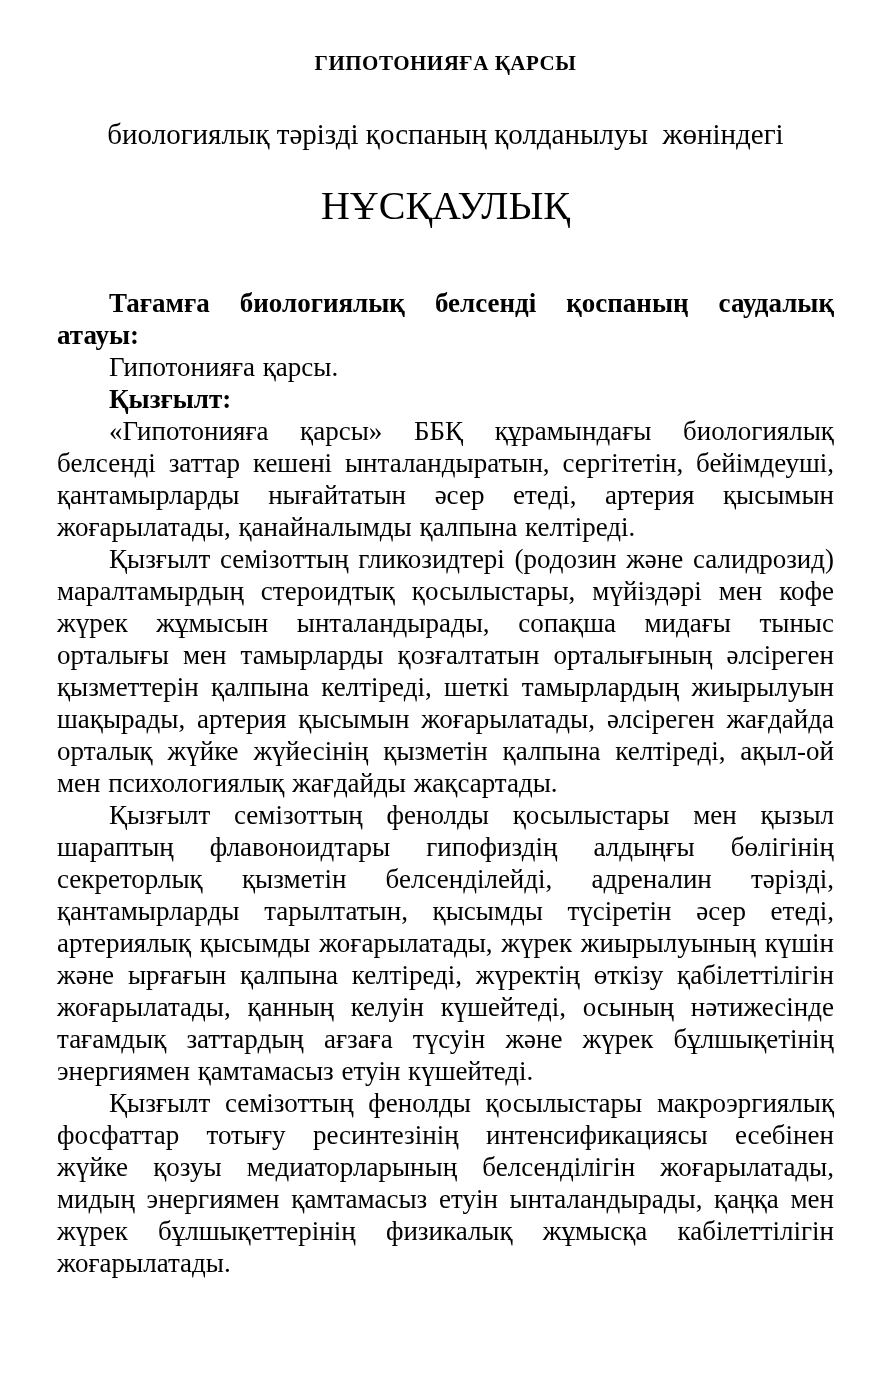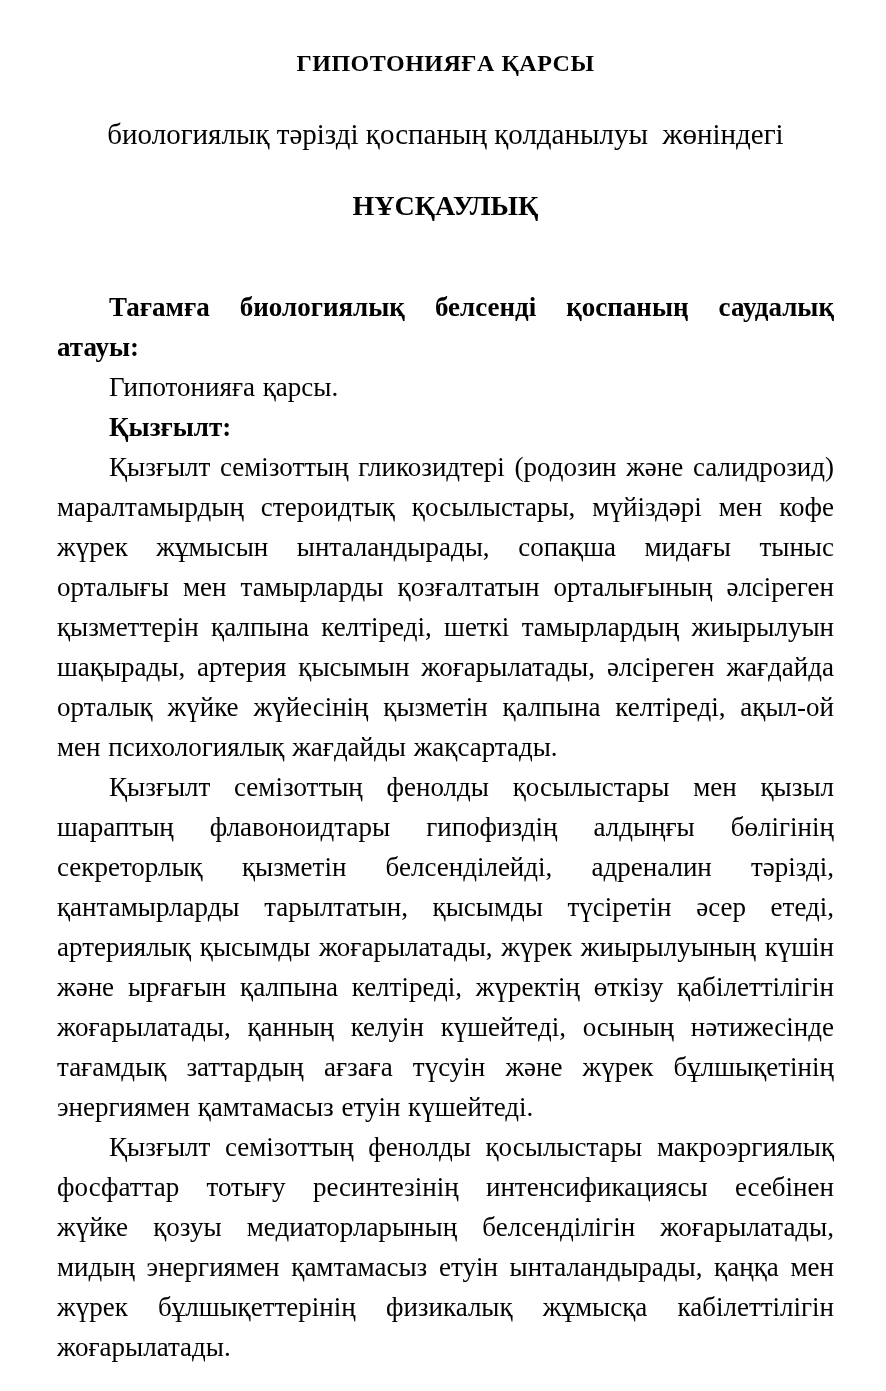--- a/index.html
+++ b/index.html
@@ -17,37 +17,36 @@
     box-sizing: border-box;
     padding: 10px 52px 0 57px;
     overflow: hidden;
   }
   .title-block {
     text-align: center;
     white-space: pre-wrap;
   }
   .title-main {
     font-weight: bold;
-    font-size: 24px;
+    font-size: 21px;
     line-height: 35px;
     letter-spacing: 0.5px;
   }
   .title-sub {
     font-size: 29px;
     line-height: 35px;
   }
   .title-doc {
-    font-size: 28px;
+    font-size: 40px;
     line-height: 36px;
-    font-weight: bold;
   }
   .body-text p {
     margin: 0;
     font-size: 27px;
-    line-height: 40px;
+    line-height: 32px;
     text-align: justify;
     text-indent: 52px;
     word-spacing: 1px;
   }
   .body-text {
     margin-top: 27px;
   }
   .bold {
     font-weight: bold;
   }
@@ -63,19 +62,20 @@
   <div class="title-block">
     <div class="title-main">ГИПОТОНИЯҒА ҚАРСЫ</div>
     <div class="title-sub">биологиялық тәрізді қоспаның қолданылуы  жөніндегі</div>
     <div class="title-doc">НҰСҚАУЛЫҚ</div>
   </div>
 
   <div class="body-text">
     <p class="bold">Тағамға биологиялық белсенді қоспаның саудалық атауы:</p>
     <p>Гипотонияға қарсы.</p>
     <p class="bold">Қызғылт:</p>
+    <p>«Гипотонияға қарсы» ББҚ құрамындағы биологиялық белсенді заттар кешені ынталандыратын, сергітетін, бейімдеуші, қантамырларды нығайтатын әсер етеді, артерия қысымын жоғарылатады, қанайналымды  қалпына келтіреді.</p>
     <p>Қызғылт семізоттың гликозидтері (родозин және салидрозид) маралтамырдың стероидтық қосылыстары, мүйіздәрі мен кофе жүрек жұмысын ынталандырады, сопақша мидағы тыныс орталығы мен тамырларды қозғалтатын орталығының әлсіреген қызметтерін қалпына келтіреді, шеткі тамырлардың жиырылуын шақырады, артерия қысымын жоғарылатады, әлсіреген жағдайда орталық жүйке жүйесінің қызметін қалпына келтіреді, ақыл-ой мен психологиялық жағдайды жақсартады.</p>
     <p>Қызғылт семізоттың фенолды қосылыстары мен қызыл шараптың флавоноидтары гипофиздің алдыңғы бөлігінің секреторлық қызметін белсенділейді, адреналин тәрізді, қантамырларды тарылтатын, қысымды түсіретін әсер етеді, артериялық қысымды жоғарылатады, жүрек жиырылуының күшін және ырғағын қалпына келтіреді, жүректің өткізу қабілеттілігін жоғарылатады, қанның келуін күшейтеді, осының нәтижесінде тағамдық заттардың ағзаға түсуін және жүрек бұлшықетінің энергиямен қамтамасыз етуін күшейтеді.</p>
     <p class="wide">Қызғылт семізоттың фенолды қосылыстары макроэргиялық фосфаттар тотығу ресинтезінің интенсификациясы есебінен жүйке қозуы медиаторларының белсенділігін жоғарылатады, мидың энергиямен қамтамасыз етуін ынталандырады, қаңқа мен жүрек бұлшықеттерінің физикалық жұмысқа кабілеттілігін жоғарылатады.</p>
 
   </div>
 
 </div>
 
 </body></html>

